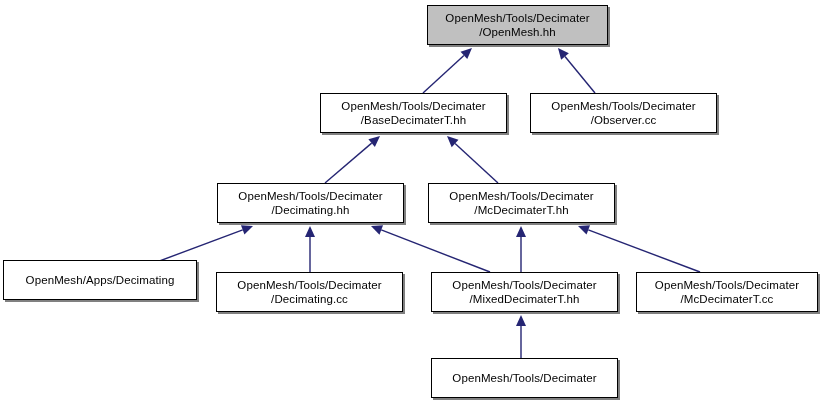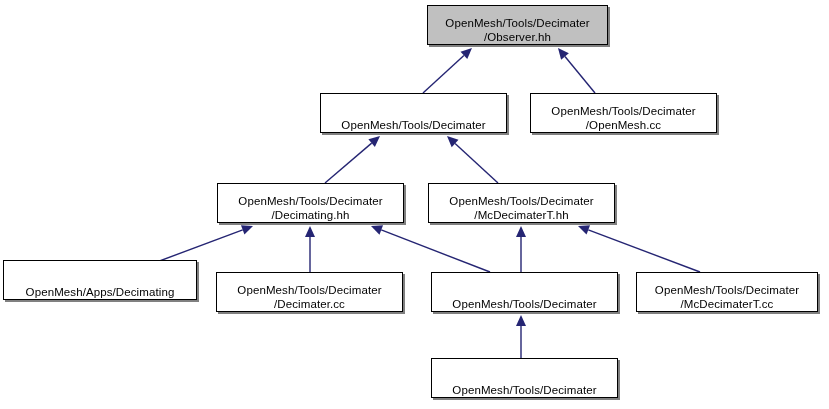--- a/index.html
+++ b/index.html
@@ -24,21 +24,21 @@
     pointer-events: none;
   }
   .node {
     position: absolute;
     box-sizing: border-box;
     border: 1px solid #000000;
     background: #ffffff;
     display: flex;
     flex-direction: column;
     align-items: center;
-    justify-content: flex-end;
+    justify-content: center;
     text-align: center;
     font-size: 11.5px;
     line-height: 14px;
     color: #000000;
     letter-spacing: 0.1px;
     z-index: 2;
   }
   .node.root {
     background: #c0c0c0;
     border: 1px solid #000000;
@@ -76,46 +76,48 @@
       <polygon points="521,226 526,237 516,237" fill="#252573"></polygon>
       <line x1="700" y1="272" x2="588.2926701503317" y2="229.8808428435677" stroke="#252573" stroke-width="1.4"></line>
       <polygon points="578,226 590.0566896246806,225.20235641159874 586.5286506759827,234.55932927553667" fill="#252573"></polygon>
       <line x1="521" y1="358" x2="521" y2="326" stroke="#252573" stroke-width="1.4"></line>
       <polygon points="521,315 526,326 516,326" fill="#252573"></polygon>
     </svg>
 
   <div id="node-layer">
       <div class="node root" style="left: 427px; top: 5px; width: 181px; height: 40px;">
         <span class="line">OpenMesh/Tools/Decimater</span>
-        <span class="line">/Observer.hh</span>
+        <span class="line">/OpenMesh.hh</span>
       </div>
       <div class="node shadowed" style="left: 320px; top: 93px; width: 187px; height: 40px;">
         <span class="line">OpenMesh/Tools/Decimater</span>
+        <span class="line">/BaseDecimaterT.hh</span>
       </div>
       <div class="node shadowed" style="left: 530px; top: 93px; width: 187px; height: 40px;">
         <span class="line">OpenMesh/Tools/Decimater</span>
-        <span class="line">/OpenMesh.cc</span>
+        <span class="line">/Observer.cc</span>
       </div>
       <div class="node shadowed" style="left: 217px; top: 183px; width: 187px; height: 40px;">
         <span class="line">OpenMesh/Tools/Decimater</span>
         <span class="line">/Decimating.hh</span>
       </div>
       <div class="node shadowed" style="left: 428px; top: 183px; width: 187px; height: 40px;">
         <span class="line">OpenMesh/Tools/Decimater</span>
         <span class="line">/McDecimaterT.hh</span>
       </div>
       <div class="node shadowed" style="left: 3px; top: 260px; width: 194px; height: 40px;">
         <span class="line">OpenMesh/Apps/Decimating</span>
       </div>
       <div class="node shadowed" style="left: 216px; top: 272px; width: 187px; height: 40px;">
         <span class="line">OpenMesh/Tools/Decimater</span>
-        <span class="line">/Decimater.cc</span>
+        <span class="line">/Decimating.cc</span>
       </div>
       <div class="node shadowed" style="left: 431px; top: 272px; width: 187px; height: 40px;">
         <span class="line">OpenMesh/Tools/Decimater</span>
+        <span class="line">/MixedDecimaterT.hh</span>
       </div>
       <div class="node shadowed" style="left: 636px; top: 272px; width: 182px; height: 40px;">
         <span class="line">OpenMesh/Tools/Decimater</span>
         <span class="line">/McDecimaterT.cc</span>
       </div>
       <div class="node shadowed" style="left: 431px; top: 358px; width: 187px; height: 40px;">
         <span class="line">OpenMesh/Tools/Decimater</span>
       </div>
     </div>
 

